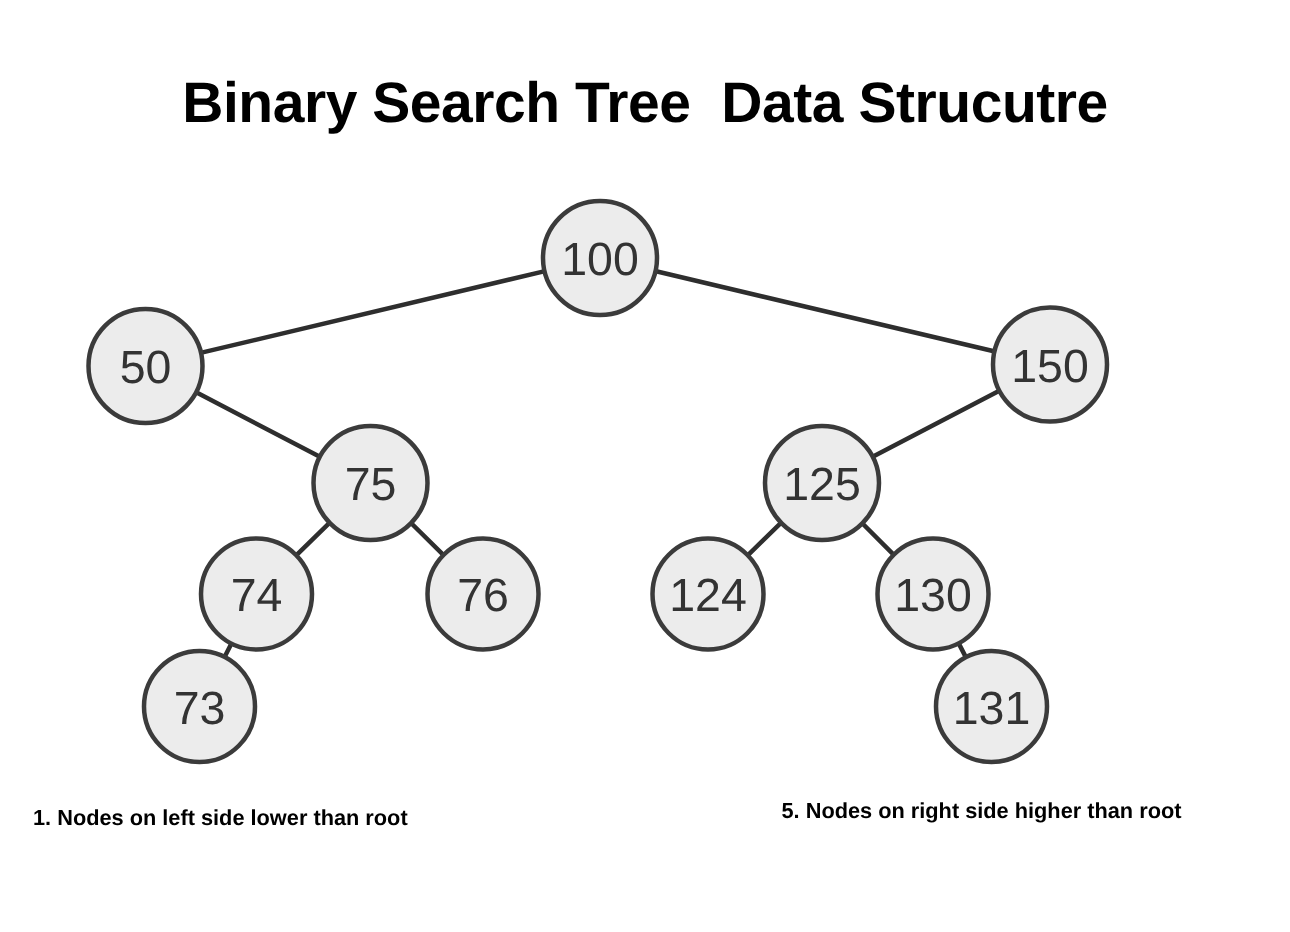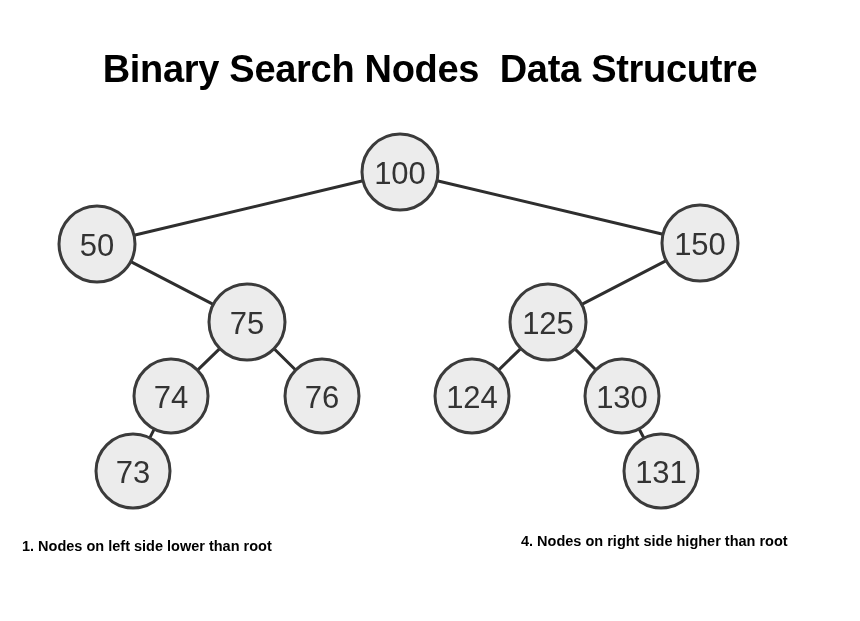--- a/index.html
+++ b/index.html
@@ -68,21 +68,21 @@
     text-align: right;
   }
   #caption-left  { left: 22px;  top: 538px; }
   #caption-right { left: 521px; top: 533px; }
 </style>
 </head>
 <body>
 
 <div id="canvas">
 
-  <div id="title">Binary Search Nodes  Data Strucutre</div>
+  <div id="title">Binary Search Tree  Data Strucutre</div>
 
   <svg id="tree-svg" viewBox="0 0 860 621">
     <g id="edges-group">
         <line class="edge-line" x1="364.0023494730152" y1="180.55389715492709" x2="132.9976505269848" y2="235.44610284507291" stroke="#2e2e2e"></line>
         <line class="edge-line" x1="436.00538674569" y1="180.52127486314663" x2="663.99461325431" y2="234.47872513685337" stroke="#2e2e2e"></line>
         <line class="edge-line" x1="129.82702164568002" y1="261.0700512557536" x2="214.17297835431998" y2="304.9299487442464" stroke="#2e2e2e"></line>
         <line class="edge-line" x1="667.1694426902357" y1="260.0632501807328" x2="580.8305573097643" y2="304.9367498192672" stroke="#2e2e2e"></line>
         <line class="edge-line" x1="220.49056604012281" y1="347.81181727672254" x2="196.79296277177238" y2="370.88579940643217" stroke="#2e2e2e"></line>
         <line class="edge-line" x1="273.3379480147965" y1="347.98677537459923" x2="296.37388841803585" y2="370.71556990579535" stroke="#2e2e2e"></line>
         <line class="edge-line" x1="521.4905660401229" y1="347.81181727672254" x2="497.7929627717724" y2="370.88579940643217" stroke="#2e2e2e"></line>
@@ -133,15 +133,15 @@
         </g>
         <g>
           <circle class="node-circle" cx="661" cy="471" r="37" fill="#ececec" stroke="#3b3b3b"></circle>
           <text class="node-label" x="661" y="472" fill="#333333">131</text>
         </g>
       </g>
   </svg>
 
   <div class="caption" id="caption-left">1. Nodes on left side lower than root</div>
 
-  <div class="caption" id="caption-right">4. Nodes on right side higher than root</div>
+  <div class="caption" id="caption-right">5. Nodes on right side higher than root</div>
 
 </div>
 
 </body></html>

